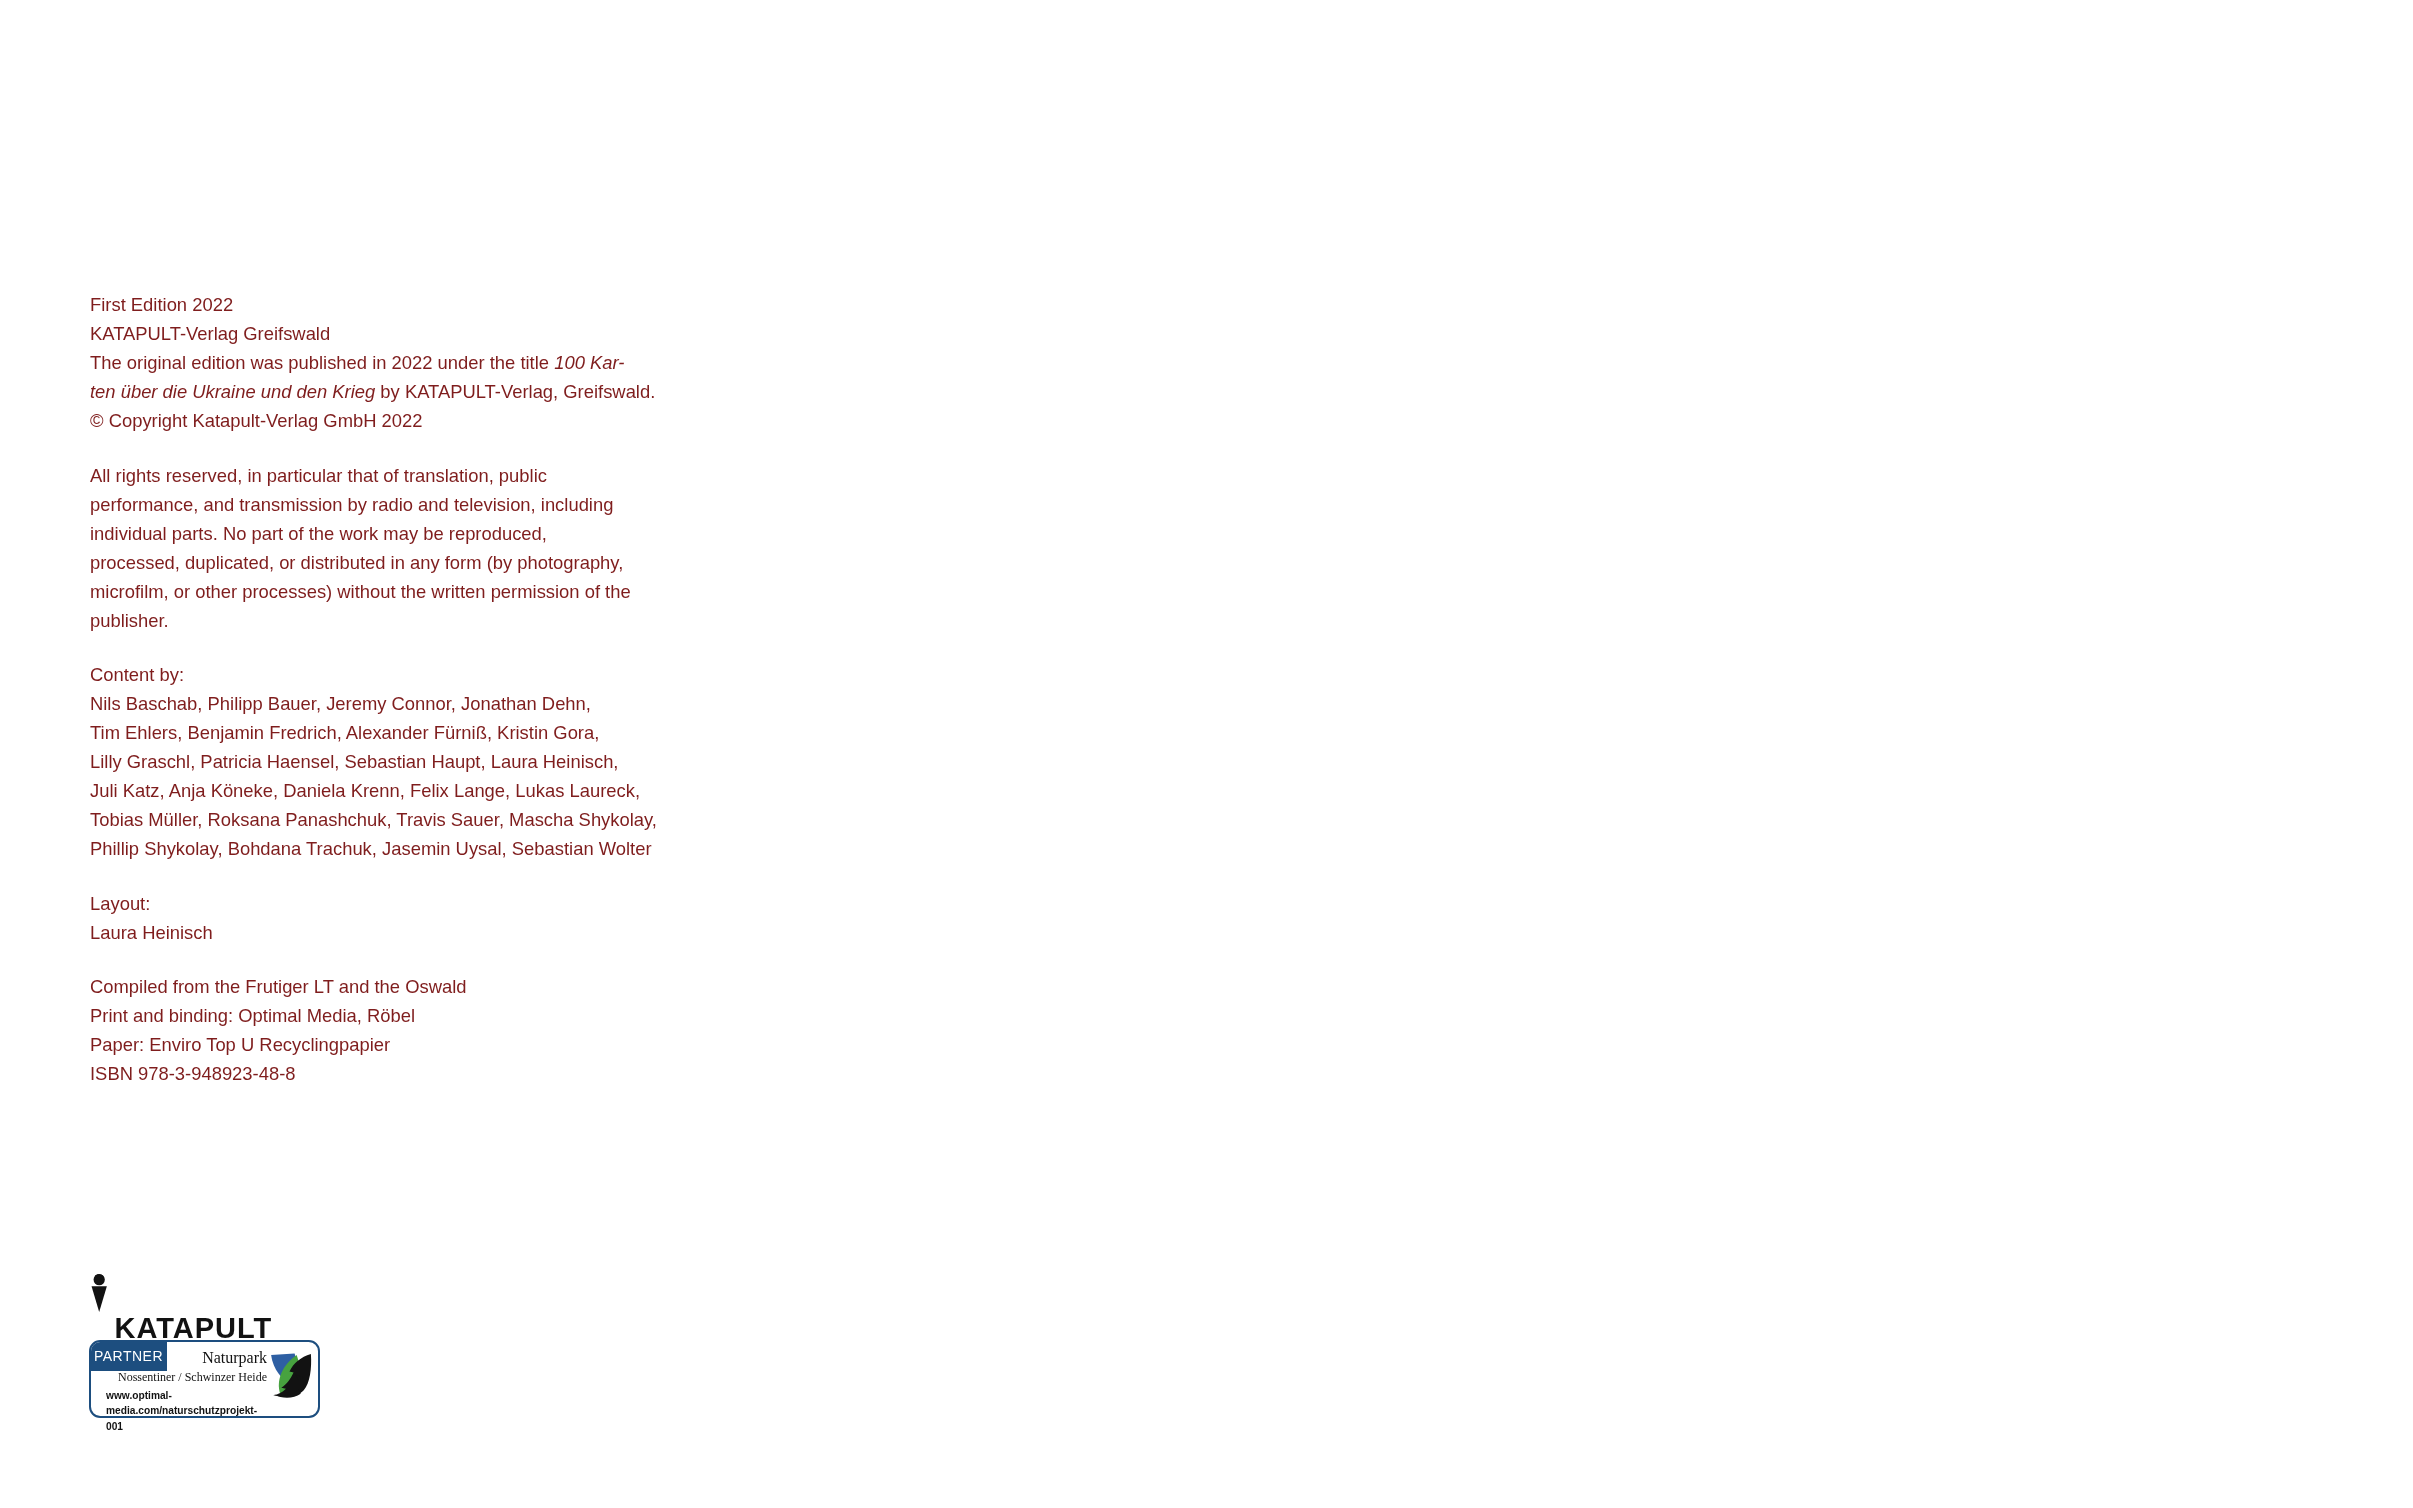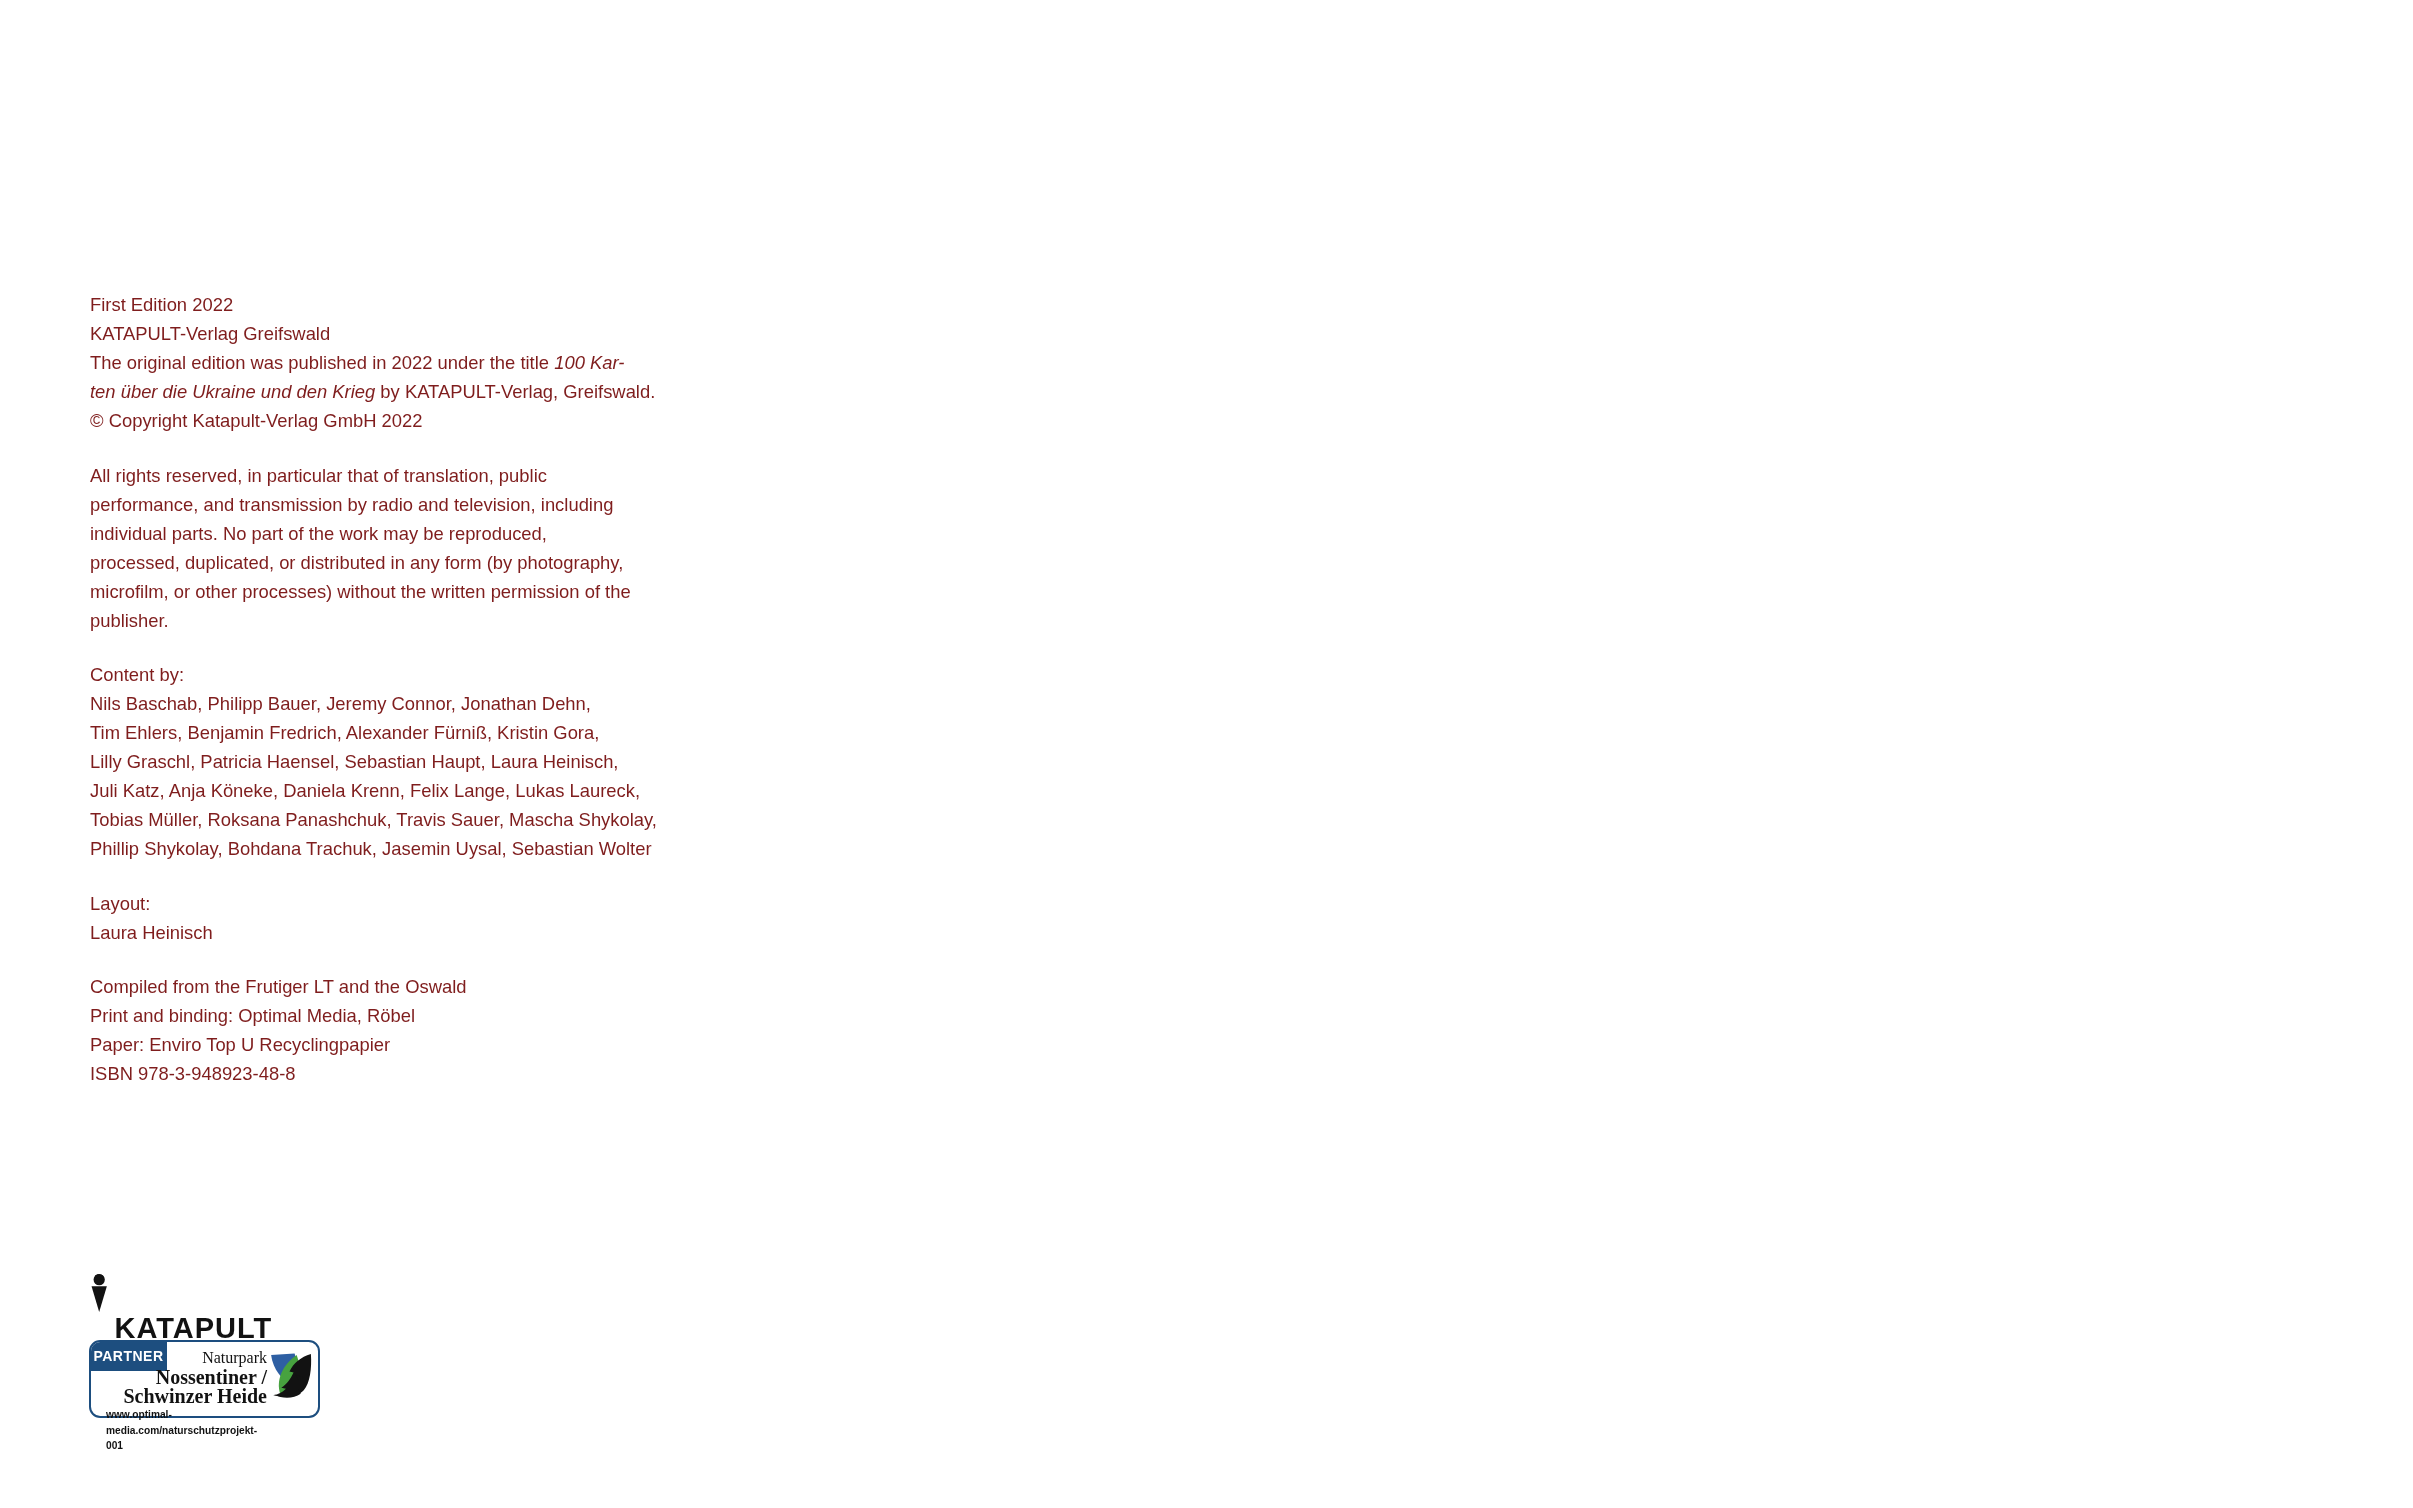--- a/index.html
+++ b/index.html
@@ -32,28 +32,28 @@
   }
 
   #partner-box {
     position:absolute; left:89px; top:1340px; width:231px; height:78px;
     background:#ffffff; border:2px solid var(--navy); border-radius:11.2px;
   }
   #partner-tab {
     position:absolute; left:-0.5px; top:-0.5px; width:76px; height:29px;
     background:var(--navy); border-radius:9.2px 0 0 0;
     display:flex; align-items:center; justify-content:center;
-    color:#ffffff; font-size:14px; font-weight:700; letter-spacing:0.5px;
+    color:#ffffff; font-size:14px; font-weight:400; letter-spacing:0.5px;
   }
   #partner-text {
     position:absolute; left:15px; top:6.1px; width:161px; text-align:right;
     font-family:"Liberation Serif", serif; color:#121212;
   }
   .partner-line1 { font-size:16px; line-height:19.4px; }
-  .partner-line2 { font-size:20px; line-height:19.4px;font-weight:bold; }
+  .partner-line2 { font-size:12px; line-height:19.4px; }
   .partner-url   {
     font-family:"Liberation Sans", sans-serif; font-size:10.2px; line-height:15.3px;
     text-align:left; margin-top:1px; letter-spacing:0px; font-weight:600;
   }
   #partner-logo { position:absolute; left:177px; top:10.2px; }
 
   :root { --navy:#1D4E7F; --title-teal:#17789F; }
 </style>
 </head>
 <body>

